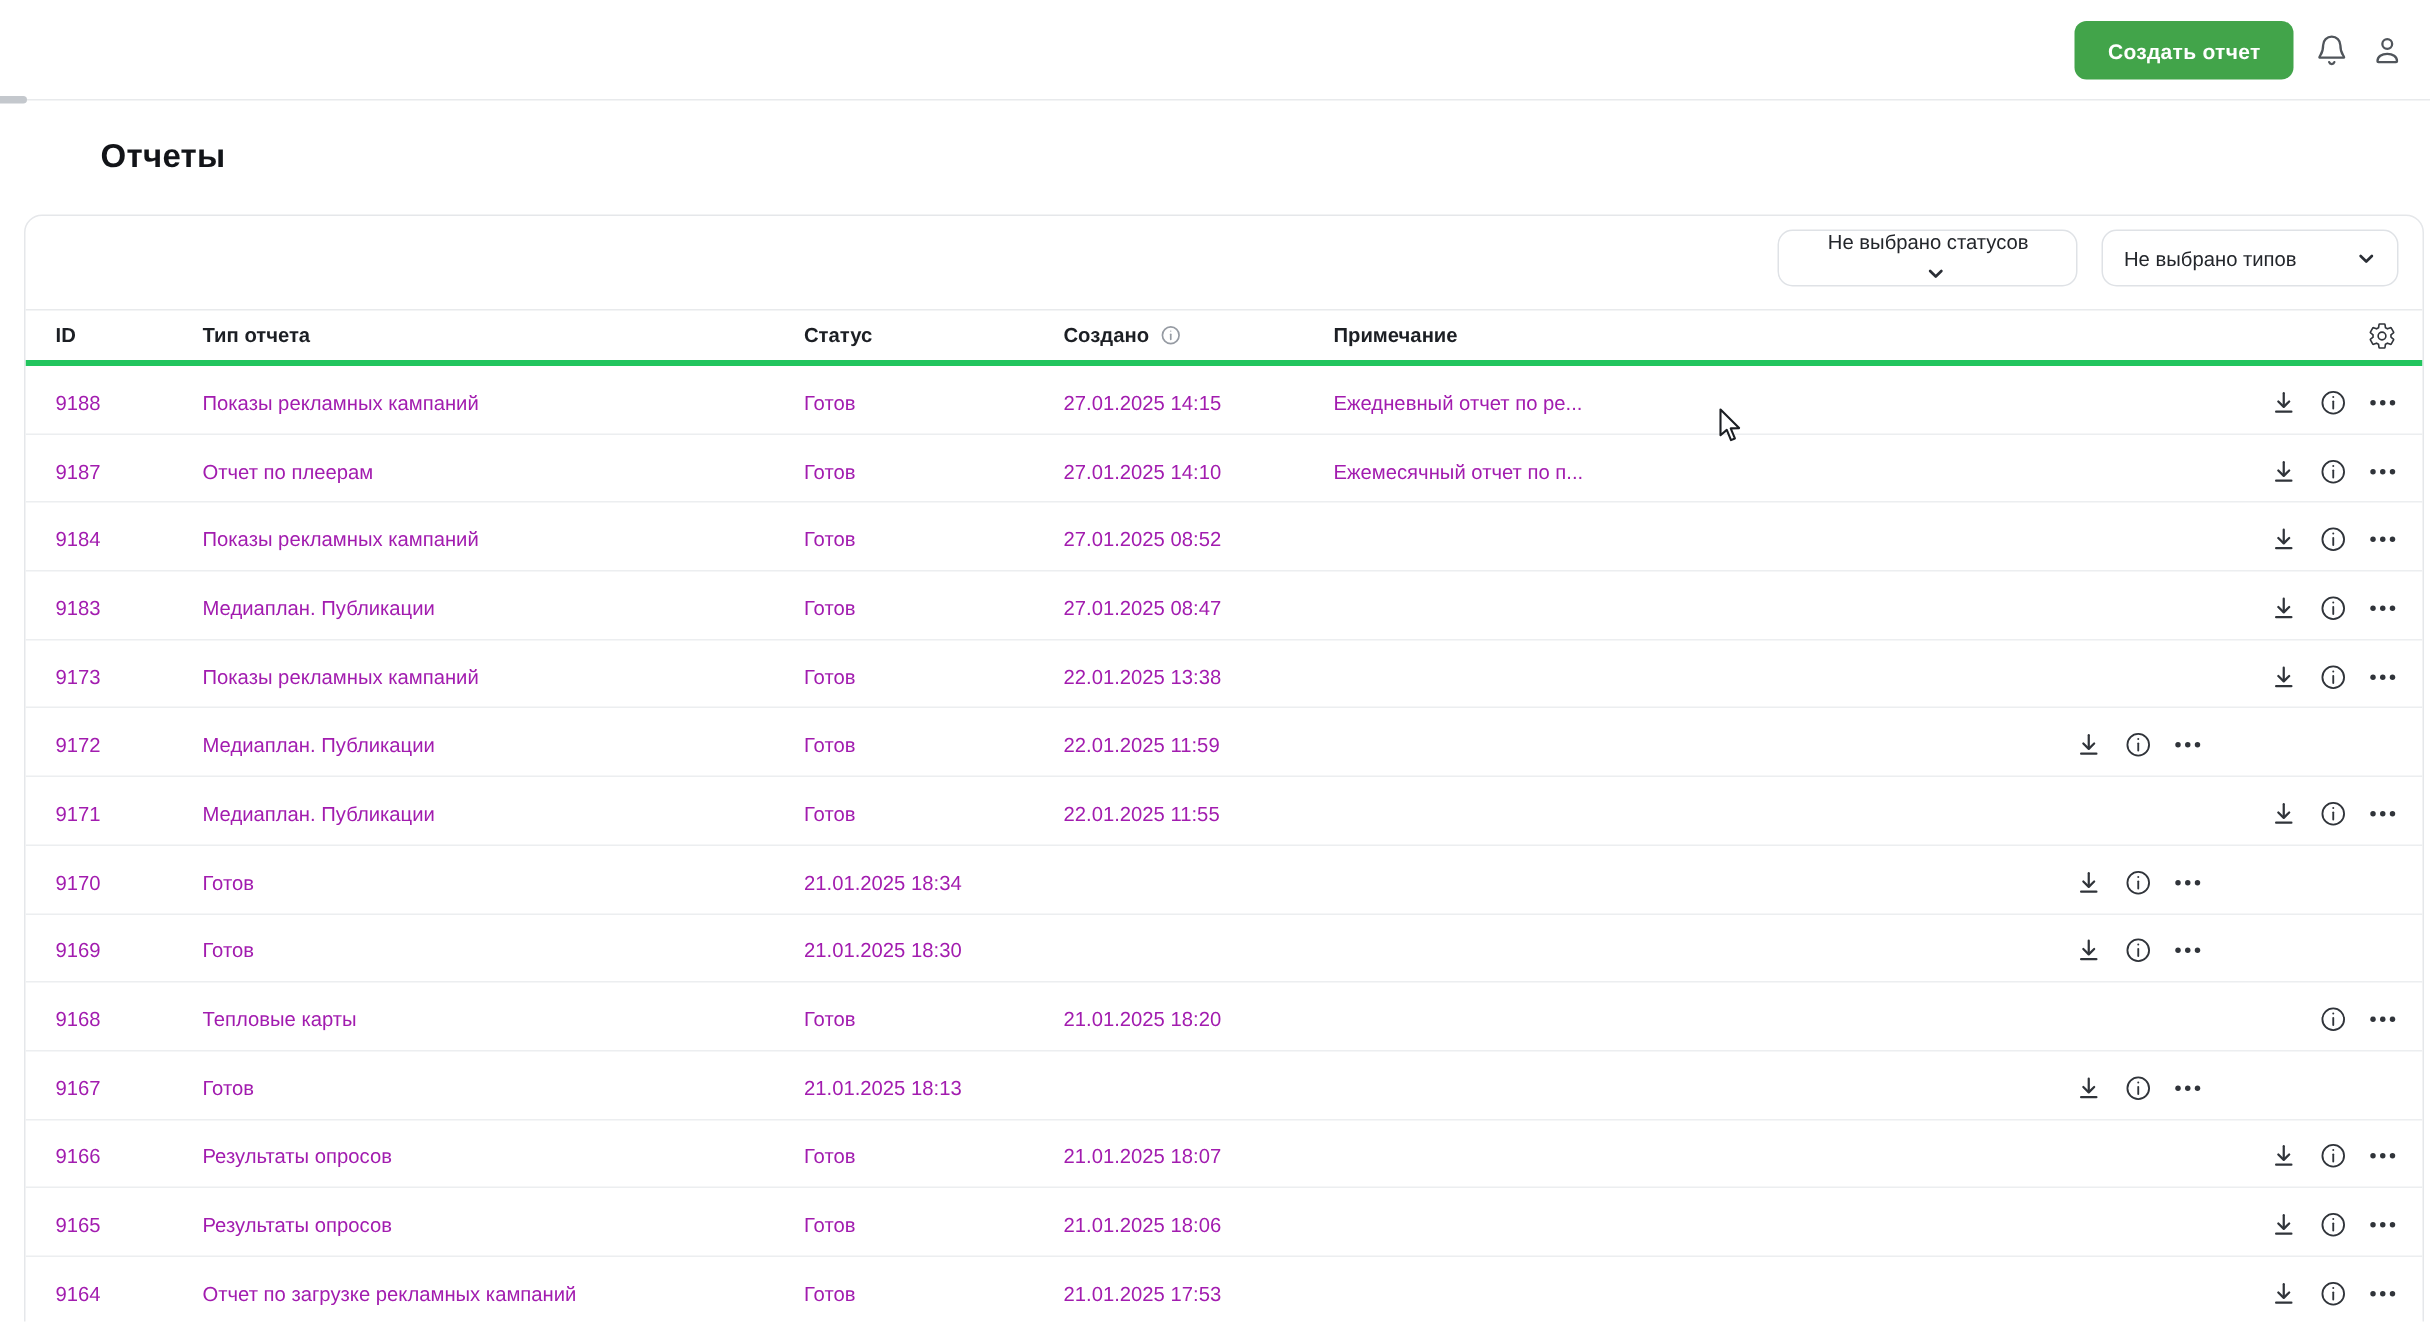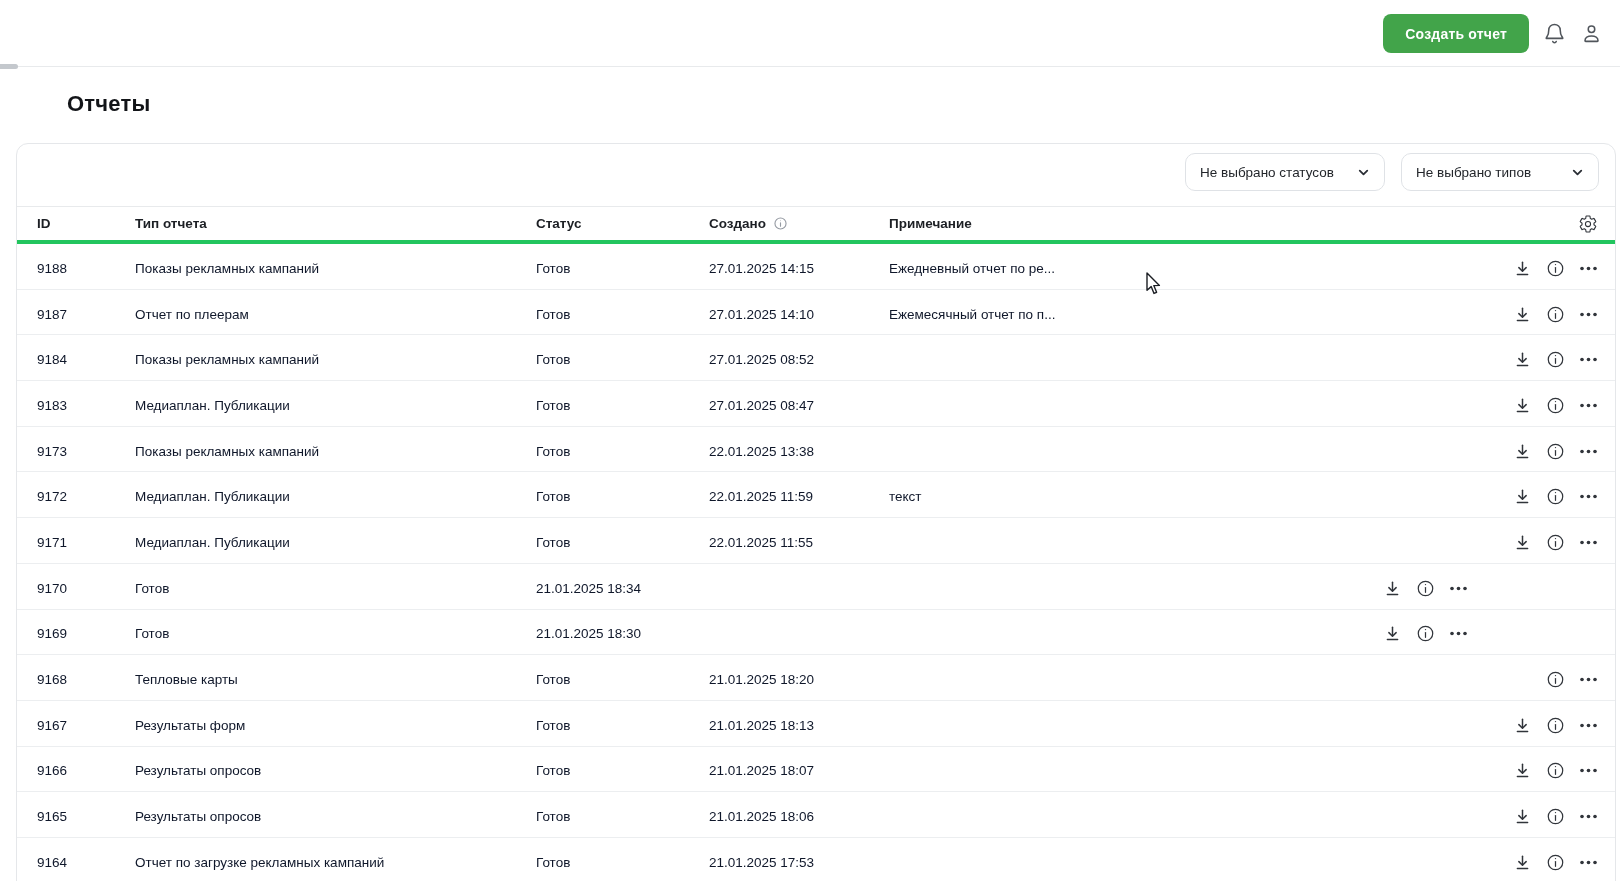--- a/index.html
+++ b/index.html
@@ -26,31 +26,31 @@
 
   
   .card { position: absolute; left: 16px; top: 143px; width: 1600px; height: 770px;
     border: 1px solid #e5e7ea; border-radius: 12px; background: #fff; overflow: hidden; }
 
   .filters { position: relative; height: 62px; }
   .filters-right { position: absolute; right: 16px; top: 9px; display: flex; gap: 16px; }
   .pill { height: 38px; border: 1px solid #dfe2e6; border-radius: 10px; background: #fff;
     display: flex; align-items: center; justify-content: space-between;
     padding: 0 13px 0 14px; font-size: 13.5px; color: #23262b; cursor: pointer; }
-  .pill.status { width: 200px; } .pill.type { width: 198px; }
+  .pill.status { width: 200px; flex-direction: column; } .pill.type { width: 198px; }
   .chev { color: #2b2f36; display: inline-flex; margin-left: 10px; }
 
   
   .tgrid { display: grid; grid-template-columns: 98px 401px 173px 180px 1fr 130px;
     align-items: center; padding: 0 16px 0 20px; }
   .thead { height: 38px; border-top: 1px solid #e8eaec; border-bottom: 4px solid #22c55e;
     font-size: 13.5px; font-weight: 700; color: #1c1f24; }
   .th-created { display: flex; align-items: center; gap: 7px; }
   .trow { height: 45.7px; border-bottom: 1px solid #eceef0; font-size: 13.5px;
-    color: #0f172a; padding-top: 4px; cursor: default; }
+    color: #a21caf; padding-top: 4px; cursor: default; }
   .cell { overflow: hidden; white-space: nowrap; text-overflow: ellipsis; }
   .c-actions { display: flex; justify-content: flex-end; align-items: center; gap: 11px;
     padding-top: 0; }
   .icon-btn { width: 22px; height: 22px; display: inline-flex; align-items: center;
     justify-content: center; color: #30343a; cursor: pointer; }
   .icon-btn.hidden { visibility: hidden; }
   .gear-wrap { display: flex; justify-content: flex-end; }
   .info-muted { color: #969ba3; display: inline-flex; }
 
   
@@ -284,21 +284,20 @@
         </svg>
       </span>
     </div>
   </div>
 
   <div class="tgrid trow">
     <div class="cell">9172</div>
     <div class="cell">Медиаплан. Публикации</div>
     <div class="cell">Готов</div>
     <div class="cell">22.01.2025 11:59</div>
-    <div class="cell">текст</div>
     <div class="c-actions">
       <span class="icon-btn act-download">
         <svg width="17" height="17" viewBox="0 0 16 16" fill="none" stroke="currentColor" stroke-width="1.4" stroke-linecap="round" stroke-linejoin="round">
           <path d="M8 2v8.2"></path>
               <path d="M4.6 7.2 8 10.6l3.4-3.4"></path>
               <path d="M3.2 13.6h9.6"></path>
         </svg>
       </span>
       <span class="icon-btn">
         <svg width="19" height="19" viewBox="0 0 20 20" fill="none" stroke="currentColor" stroke-width="1.3" stroke-linecap="round">
@@ -434,21 +433,20 @@
           <circle cx="4.2" cy="11" r="1.9"></circle>
               <circle cx="11" cy="11" r="1.9"></circle>
               <circle cx="17.8" cy="11" r="1.9"></circle>
         </svg>
       </span>
     </div>
   </div>
 
   <div class="tgrid trow">
     <div class="cell">9167</div>
-    <div class="cell">Результаты форм</div>
     <div class="cell">Готов</div>
     <div class="cell">21.01.2025 18:13</div>
     <div class="cell"></div>
     <div class="c-actions">
       <span class="icon-btn act-download">
         <svg width="17" height="17" viewBox="0 0 16 16" fill="none" stroke="currentColor" stroke-width="1.4" stroke-linecap="round" stroke-linejoin="round">
           <path d="M8 2v8.2"></path>
               <path d="M4.6 7.2 8 10.6l3.4-3.4"></path>
               <path d="M3.2 13.6h9.6"></path>
         </svg>

